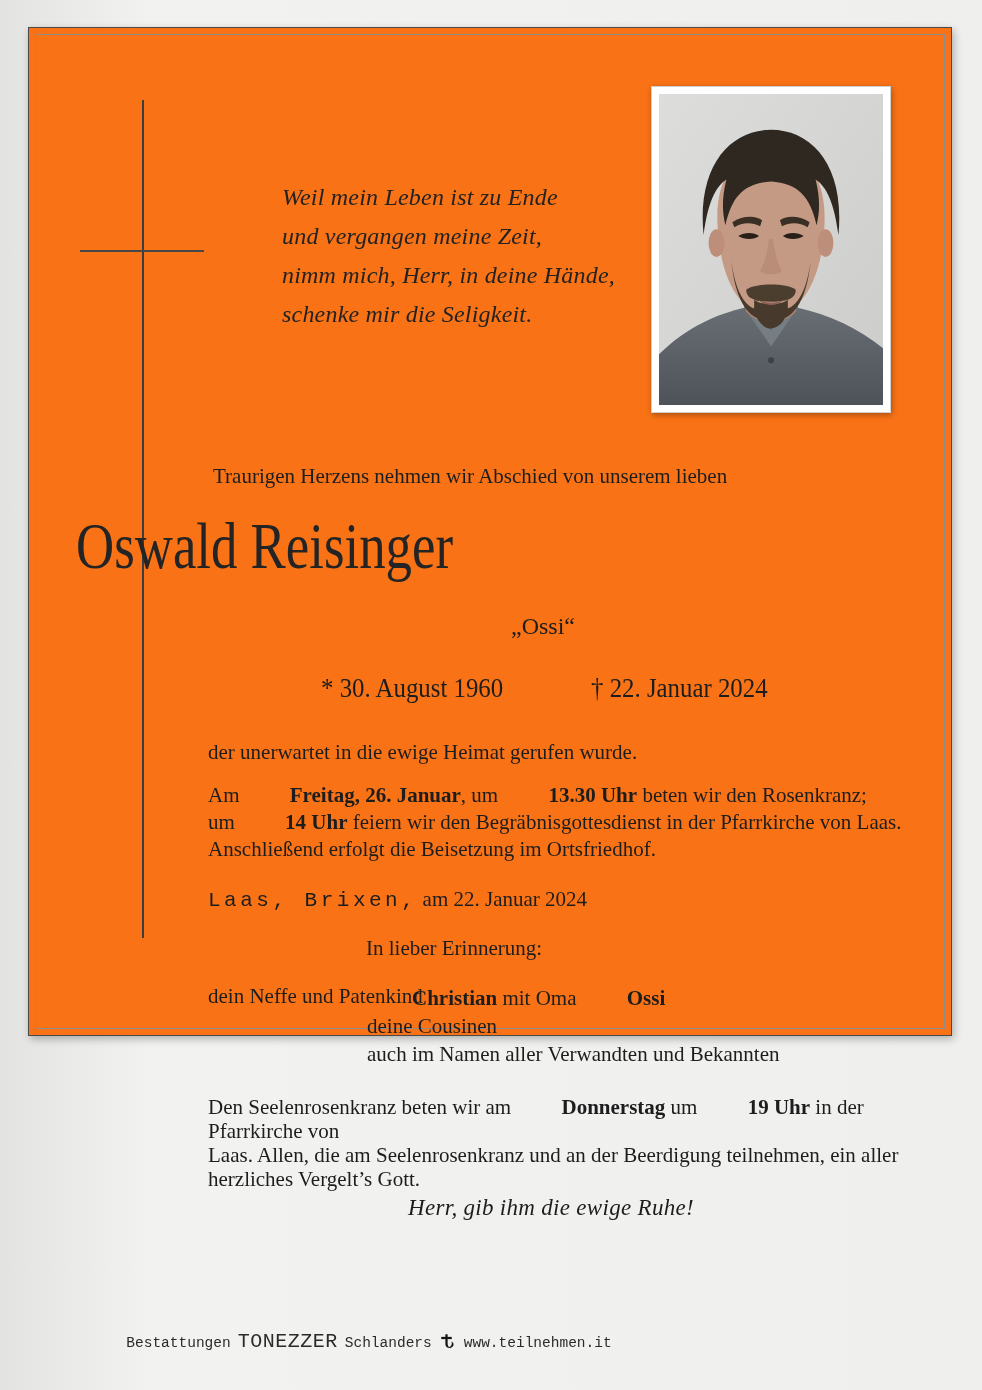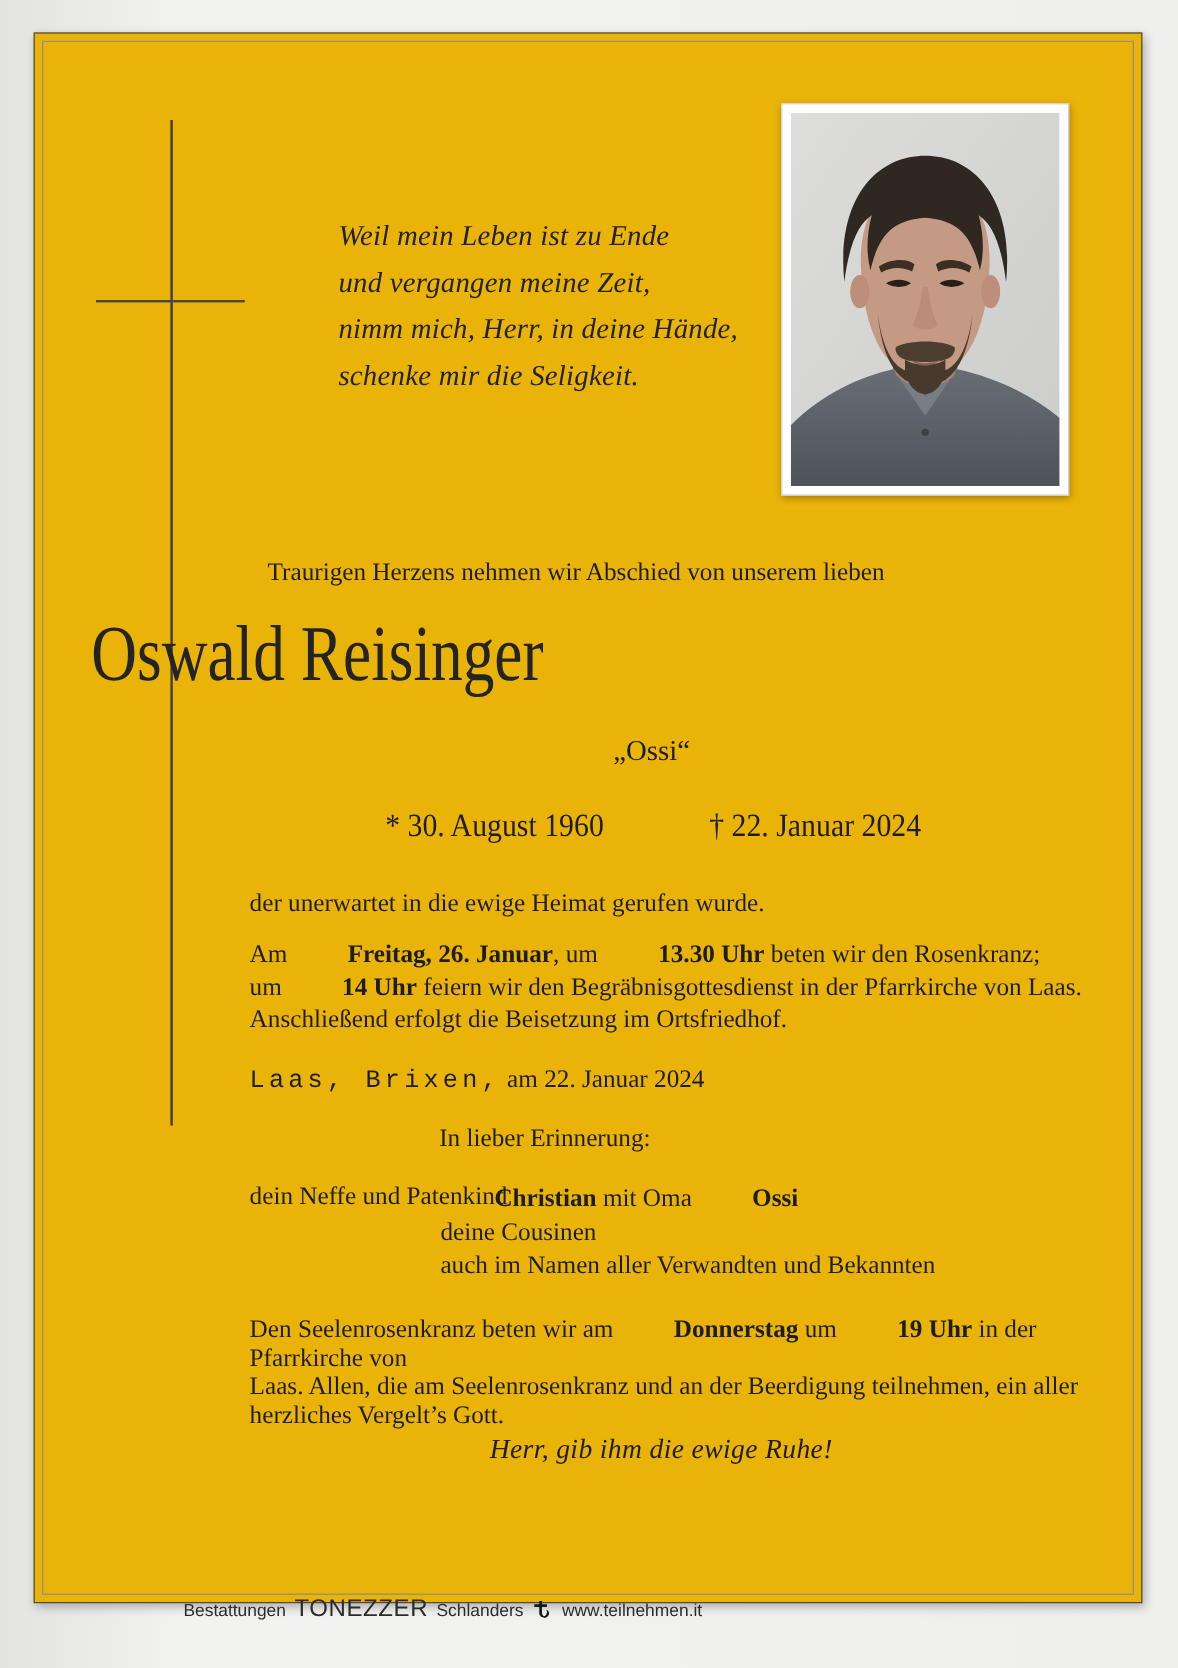--- a/index.html
+++ b/index.html
@@ -2,40 +2,40 @@
 <html lang="de"><head>
 <meta charset="utf-8">
 <style>
   html,body{margin:0;padding:0;}
   body{
     width:982px;height:1390px;position:relative;overflow:hidden;
     background:linear-gradient(to right,#e3e3e2 0px,#f2f2f1 150px,#efefee 100%);
     font-family:"Liberation Serif",serif;color:#1d1d1d;
   }
   .card{
-    position:absolute;left:28px;top:27px;width:924px;height:1309px;box-sizing:border-box;
-    background:#eab308;border:1px solid #4a4a4a;
+    position:absolute;left:28px;top:27px;width:924px;height:1009px;box-sizing:border-box;
+    background:#f97316;border:1px solid #4a4a4a;
     box-shadow:2px 3px 8px rgba(0,0,0,.28);
   }
   .card-inner{position:absolute;inset:6px;border:1px solid #8c8c8c;pointer-events:none;}
   .abs{position:absolute;}
 
   
   .cross-v{left:113px;top:72px;width:2px;height:838px;background:#3d3d3d;}
   .cross-h{left:51px;top:222px;width:124px;height:2px;background:#474747;}
 
   
   .poem{left:253px;top:150px;font-style:italic;font-size:24px;line-height:39px;letter-spacing:.2px;color:#222;}
 
   
   .photo{left:622px;top:58px;width:240px;height:327px;box-sizing:border-box;background:#fff;
          padding:7px;border:1px solid #d0d0cd;box-shadow:1px 2px 6px rgba(0,0,0,.32);}
   .photo svg{display:block;width:100%;height:100%;}
 
-  .intro{left:194px;top:436px;font-size:21px;}
+  .intro{left:184px;top:436px;font-size:21px;}
   .name{left:0;top:480px;width:888px;font-size:66px;color:#242424;white-space:nowrap;}
   .name .sq{display:inline-block;transform:scaleX(.8);transform-origin:center;}
   .nickname{left:179px;top:585px;width:670px;text-align:center;font-size:24px;}
 
   .birth{left:292px;top:645px;font-size:27px;transform:scaleX(.92);transform-origin:left;white-space:nowrap;}
   .death{left:562px;top:645px;font-size:27px;transform:scaleX(.92);transform-origin:left;white-space:nowrap;}
 
   .body-txt{font-size:21px;line-height:27px;}
   .called{left:179px;top:711px;}
   .funeral{left:179px;top:754px;width:710px;}
@@ -43,21 +43,21 @@
   .ls{letter-spacing:3.5px;font-family:Liberation Mono, monospace;}
   .memory{left:337px;top:908px;font-size:21px;}
   .mourner-rel{left:179px;top:956px;font-size:21px;}
   .mourner-lines{left:338px;top:956px;width:560px;font-size:21px;line-height:28px;}
   .rosary{left:179px;top:1067px;width:720px;font-size:21px;line-height:24px;}
   .closing{left:179px;top:1167px;width:686px;text-align:center;font-style:italic;font-size:23px;letter-spacing:.3px;}
   .b{font-weight:bold;margin-left:45px;}
 
   
   .footer{left:0;top:1302px;width:680px;display:flex;justify-content:center;align-items:baseline;gap:7px;
-          font-family:Liberation Sans, sans-serif;color:#2b2b2b;}
+          font-family:Liberation Mono, monospace;color:#2b2b2b;}
   .f-pre,.f-city,.f-url{font-size:14.5px;}
   .f-brand{font-size:20px;letter-spacing:.5px;}
   .f-logo{align-self:center;transform:translateY(2px);}
 </style>
 </head>
 <body>
 
 <div class="card">
   <div class="card-inner"></div>
 

